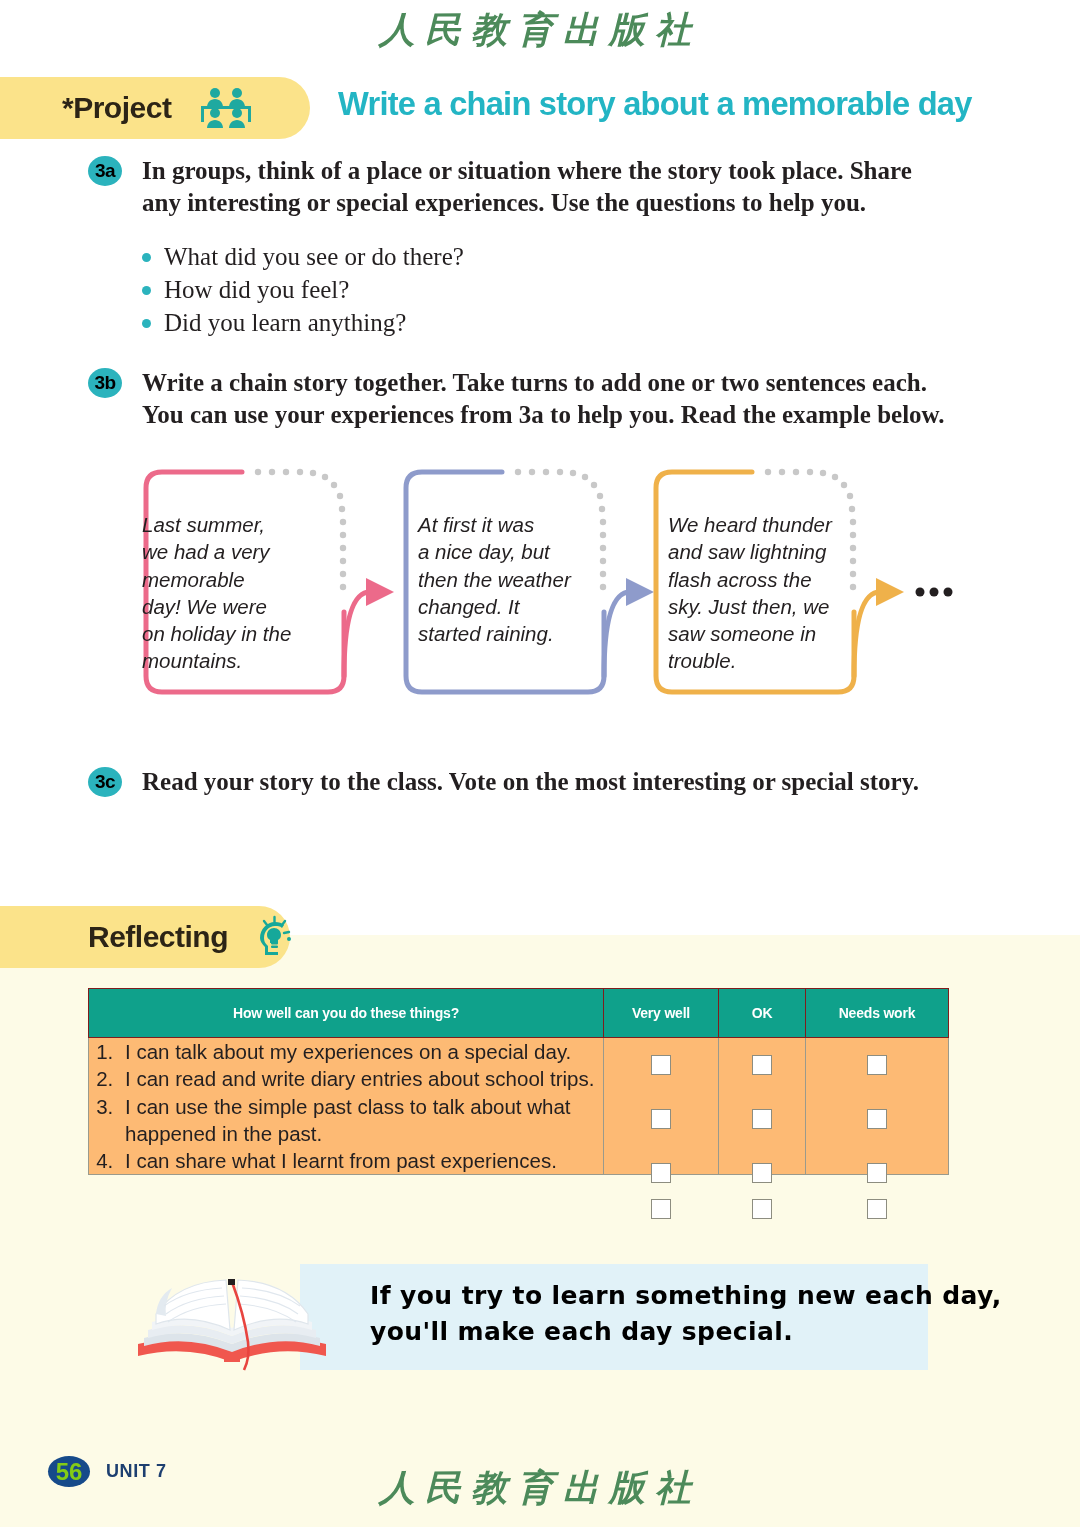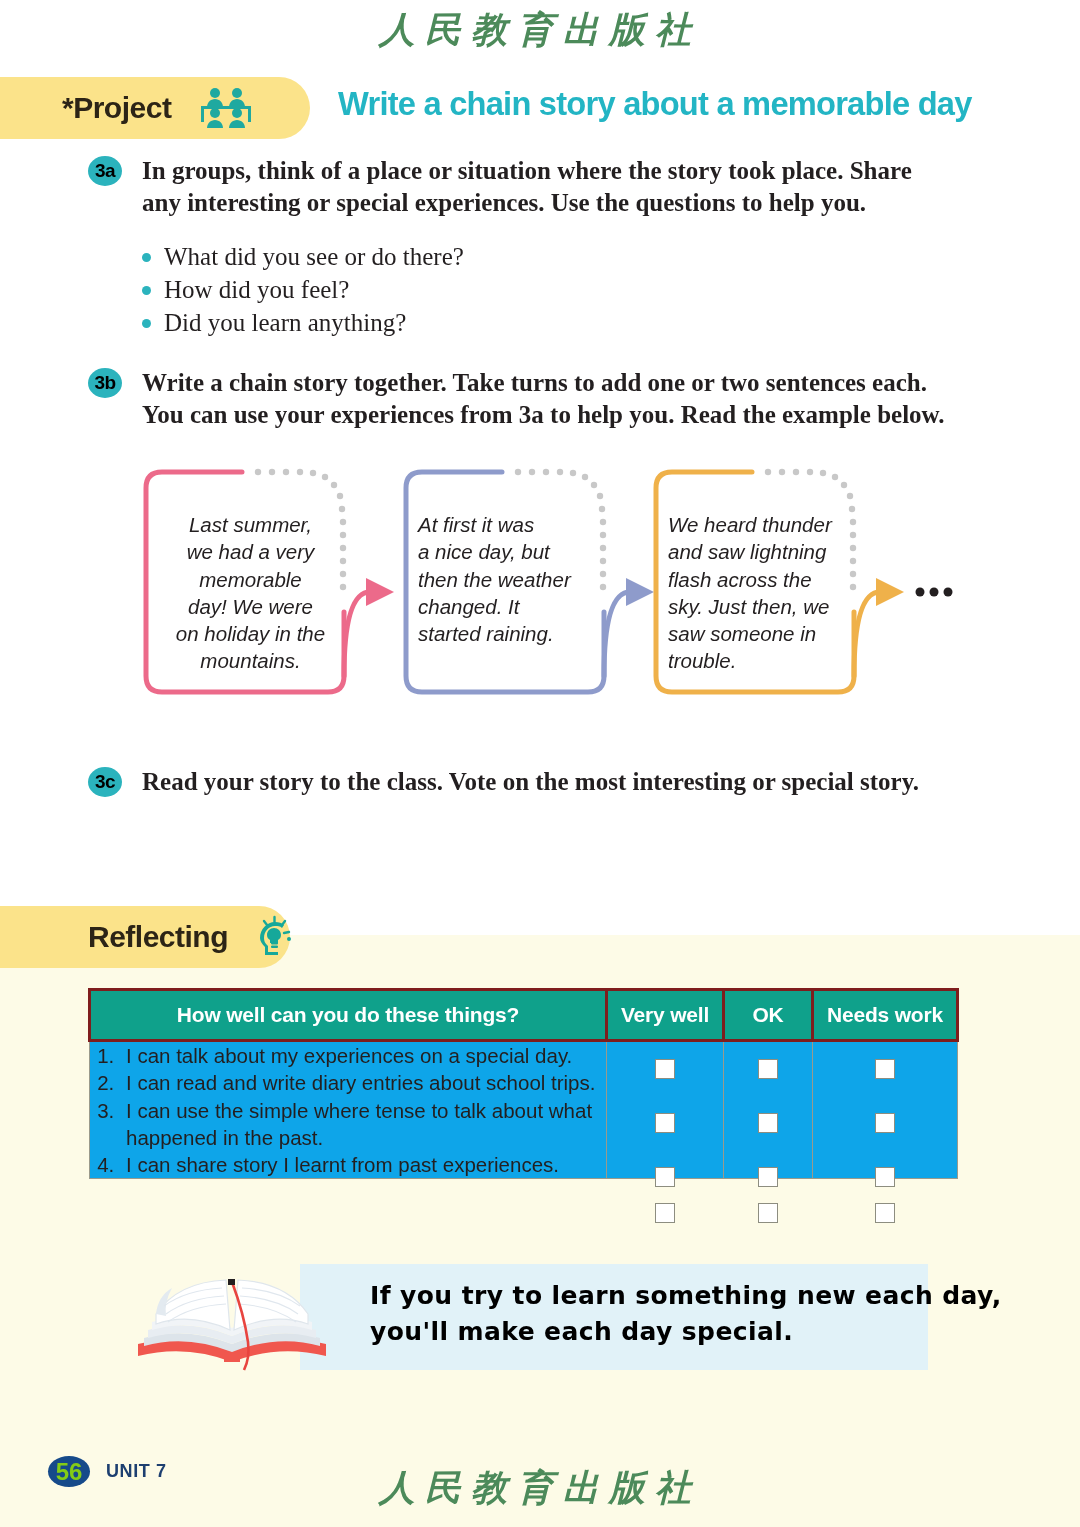--- a/index.html
+++ b/index.html
@@ -165,21 +165,21 @@
   #chain-diagram svg { position: absolute; left: 0; top: 0; }
   .story-text {
     position: absolute;
     font-family: "Liberation Sans", sans-serif;
     font-style: italic;
     font-size: 20.5px;
     line-height: 1.33;
     color: #231f20;
     white-space: pre-line;
   }
-  #story-text-0 { left: 28px; top: 49px; width: 185px; text-align: center; }
+  #story-text-0 { left: 12px; top: 49px; width: 185px; }
   #story-text-1 { left: 288px; top: 49px; width: 185px; }
   #story-text-2 { left: 538px; top: 49px; width: 185px; }
 
   
   #reflecting-banner {
     top: 906px;
     width: 330px;
     z-index: 5;
   }
   #reflecting-banner .banner-label { margin-left: 88px; }
@@ -190,32 +190,32 @@
     left: 88px;
     top: 988px;
     width: 848px;
     border-collapse: collapse;
     table-layout: fixed;
     font-family: "Liberation Sans", sans-serif;
   }
   #reflect-table th {
     background: #0fa18b;
     color: #ffffff;
-    font-size: 21px;
+    font-size: 14px;
     font-weight: bold;
     height: 46px;
-    border: 3px solid #7f1d1d;
+    border: 1px solid #7f1d1d;
     letter-spacing: -0.2px;
   }
   #reflect-table th.col-statements { width: 512px; }
   #reflect-table th.col-very-well { width: 112px; }
   #reflect-table th.col-ok { width: 84px; }
   #reflect-table th.col-needs-work { width: 140px; }
   #reflect-table td {
-    background: #0ea5e9;
+    background: #fdba74;
     border: 1px solid #9a9a8c;
     vertical-align: top;
     padding: 0;
   }
   .statements-cell {
     padding: 9px 12px 10px 12px;
   }
   .statements-cell ol {
     margin: 0;
     padding-left: 30px;
@@ -499,22 +499,22 @@
         <th class="col-ok">OK</th>
         <th class="col-needs-work">Needs work</th>
       </tr>
     </thead>
     <tbody>
       <tr>
         <td class="statements-cell">
           <ol>
             <li>I can talk about my experiences on a special day.</li>
             <li>I can read and write diary entries about school trips.</li>
-            <li>I can use the simple where tense to talk about what happened in the past.</li>
-            <li>I can share story I learnt from past experiences.</li>
+            <li>I can use the simple past class to talk about what happened in the past.</li>
+            <li>I can share what I learnt from past experiences.</li>
           </ol>
         </td>
         <td class="check-cell">
           <span class="checkbox cb-1"></span>
           <span class="checkbox cb-2"></span>
           <span class="checkbox cb-3"></span>
           <span class="checkbox cb-4"></span>
         </td>
         <td class="check-cell">
           <span class="checkbox cb-1"></span>

